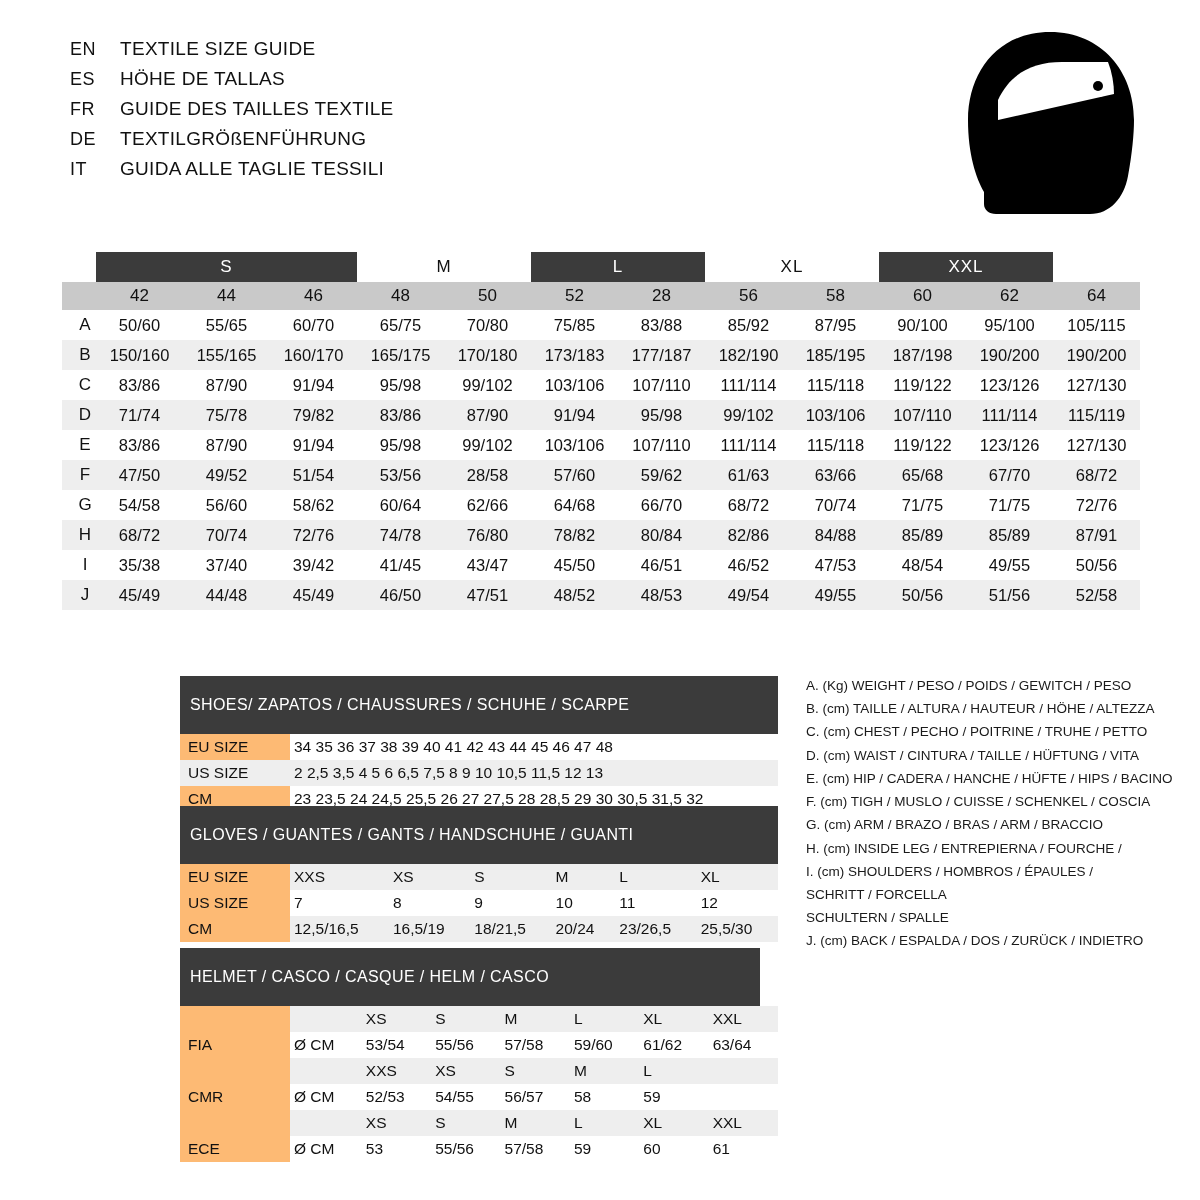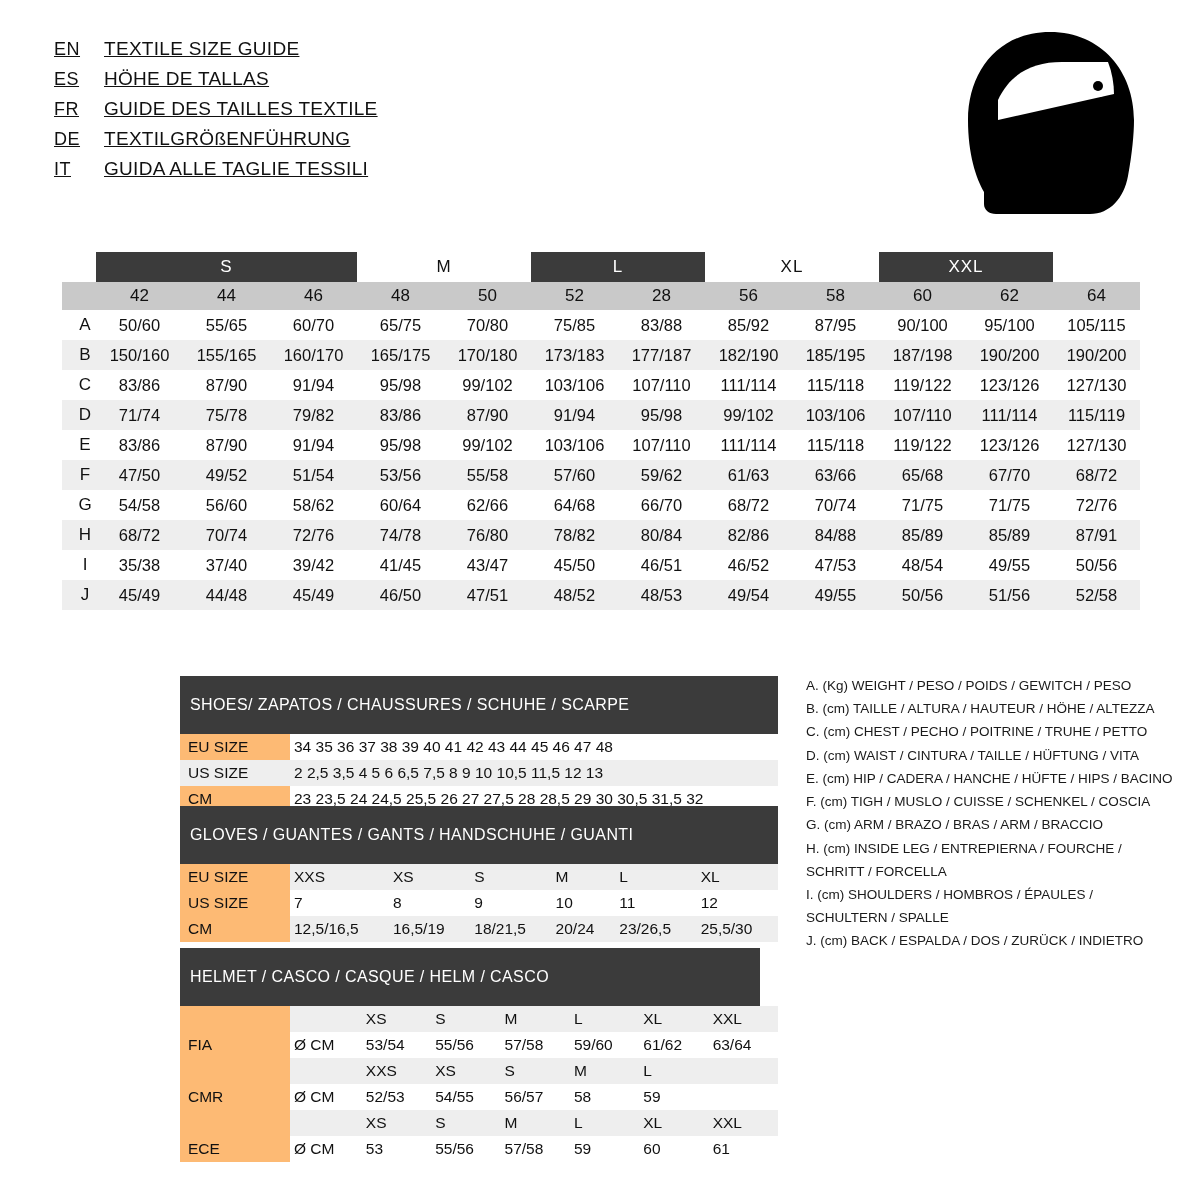--- a/index.html
+++ b/index.html
@@ -12,21 +12,21 @@
   }
   .page {
     position: relative;
     width: 1200px; height: 1200px;
     overflow: hidden;
   }
 
   
   .header {
     position: absolute;
-    left: 54px; top: 38px; text-decoration: underline;
+    left: 70px; top: 38px;
   }
   .lang-row { display: flex; align-items: baseline; }
   .lang-code {
     width: 50px;
     font-size: 18px;
     letter-spacing: 0.5px;
     font-weight: 400;
   }
   .lang-title {
     font-size: 19px;
@@ -263,21 +263,21 @@
         <td>119/122</td>
         <td>123/126</td>
         <td>127/130</td>
       </tr>
       <tr class="band-b">
         <td class="rowlabel shade">F</td>
         <td>47/50</td>
         <td>49/52</td>
         <td>51/54</td>
         <td>53/56</td>
-        <td>55/58</td>
+        <td>28/58</td>
         <td>57/60</td>
         <td>59/62</td>
         <td>61/63</td>
         <td>63/66</td>
         <td>65/68</td>
         <td>67/70</td>
         <td>68/72</td>
       </tr>
       <tr class="band-a">
         <td class="rowlabel">G</td>
@@ -467,19 +467,19 @@
 
   <div class="legend">
     <div>A. (Kg) WEIGHT / PESO / POIDS / GEWITCH / PESO</div>
     <div>B. (cm) TAILLE / ALTURA / HAUTEUR / HÖHE / ALTEZZA</div>
     <div>C. (cm) CHEST / PECHO / POITRINE / TRUHE / PETTO</div>
     <div>D. (cm) WAIST / CINTURA / TAILLE / HÜFTUNG / VITA</div>
     <div>E. (cm) HIP / CADERA / HANCHE / HÜFTE / HIPS / BACINO</div>
     <div>F. (cm) TIGH / MUSLO / CUISSE / SCHENKEL / COSCIA</div>
     <div>G. (cm) ARM / BRAZO / BRAS / ARM / BRACCIO</div>
     <div>H. (cm) INSIDE LEG / ENTREPIERNA / FOURCHE /</div>
+    <div>I. (cm) SHOULDERS / HOMBROS / ÉPAULES /</div>
     <div>SCHRITT / FORCELLA</div>
-    <div>I. (cm) SHOULDERS / HOMBROS / ÉPAULES /</div>
     <div>SCHULTERN / SPALLE</div>
     <div>J. (cm) BACK / ESPALDA / DOS / ZURÜCK / INDIETRO</div>
   </div>
 
 </div>
 
 </body></html>

